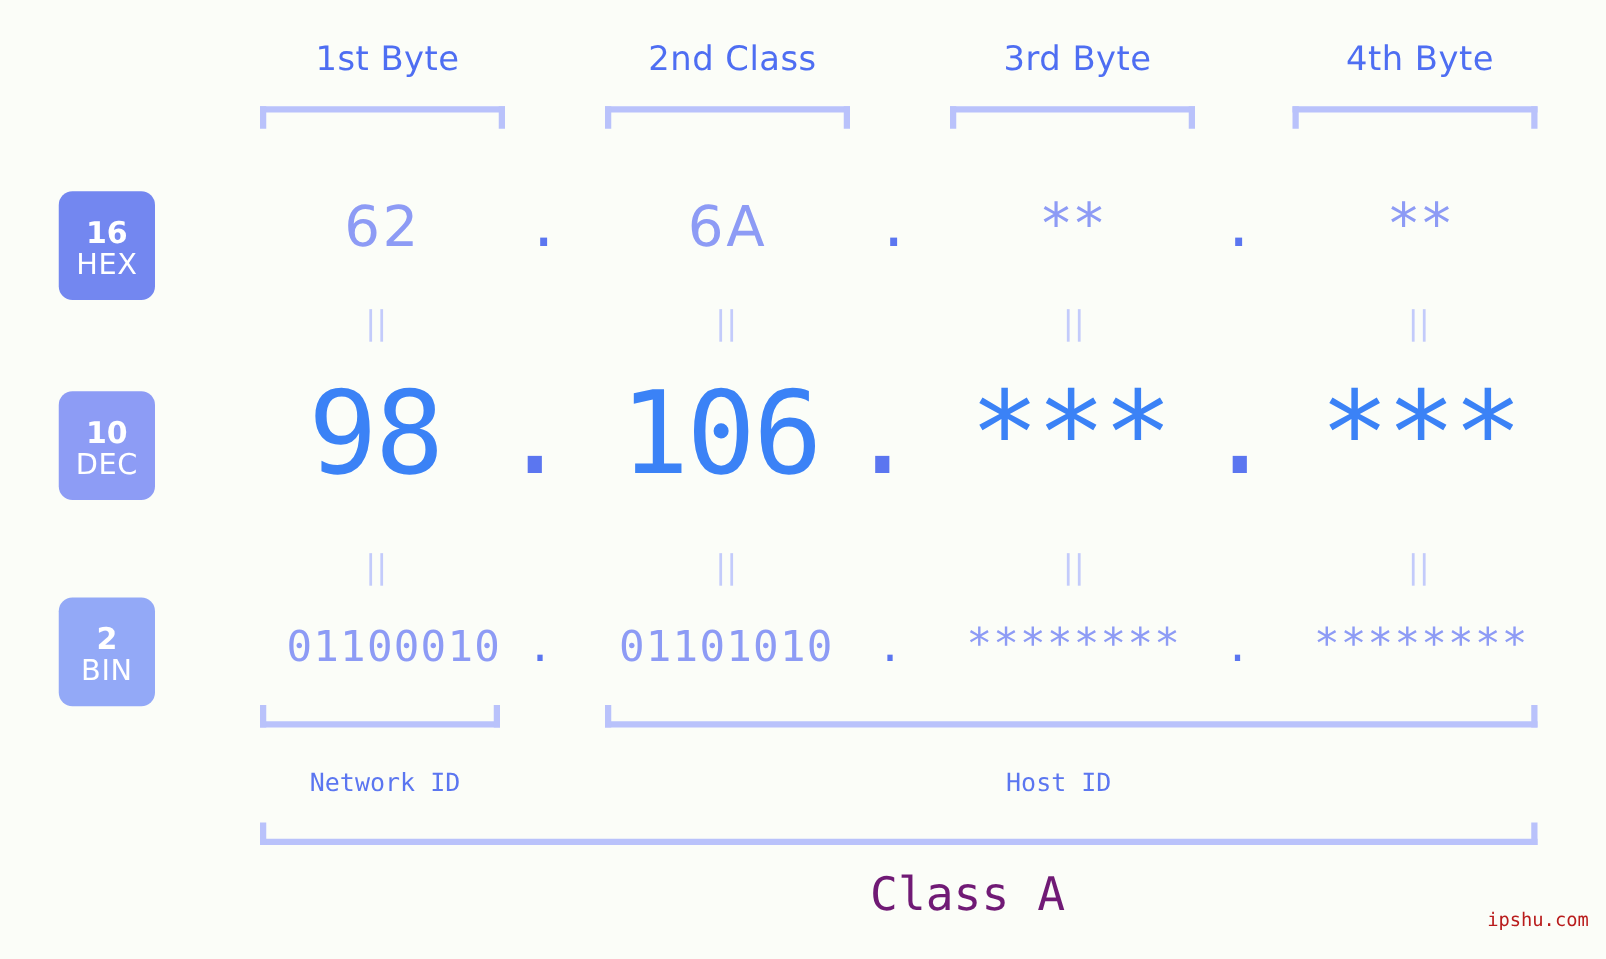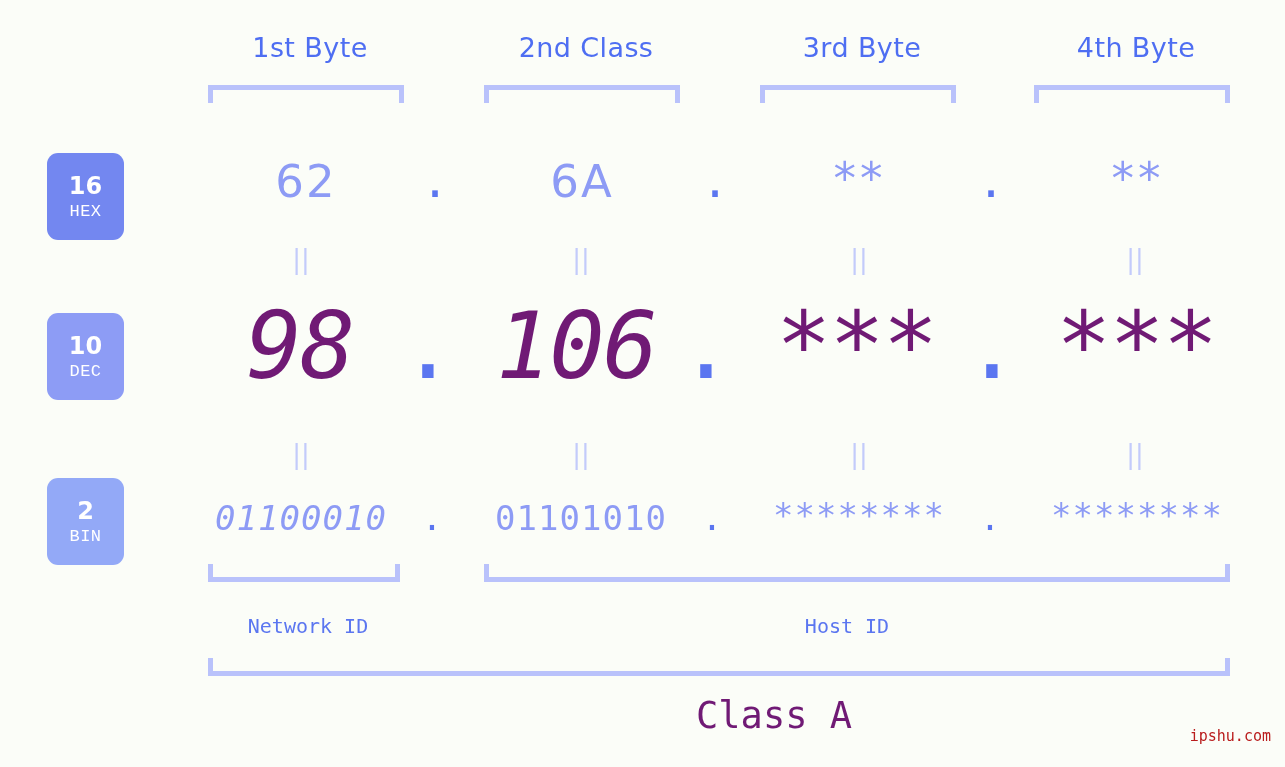--- a/index.html
+++ b/index.html
@@ -62,25 +62,24 @@
     align-items: center;
     justify-content: center;
     font-family: "DejaVu Sans", sans-serif;
   }
   .badge .num {
     font-size: 24px;
     line-height: 30px;
     font-weight: 700;
   }
   .badge .abbr {
-    font-size: 17px;
+    font-size: 23px;
     line-height: 22px;
     font-weight: 400;
     letter-spacing: 0.5px;
-    font-family: Liberation Mono, monospace;
   }
 
   
   .cell {
     position: absolute;
     text-align: center;
     white-space: nowrap;
   }
   .dot {
     position: absolute;
@@ -102,23 +101,22 @@
   .hex-star {
     font-family: "DejaVu Sans", sans-serif;
     font-size: 45px;
     color: #8d9bf5;
     letter-spacing: 4px;
   }
 
   .dec-val {
     font-family: "DejaVu Sans Mono", monospace;
     font-size: 92px;
-    color: #701a75;
+    color: #3b82f6;
     letter-spacing: -2px;
-    font-style: italic;
   }
   .dec-dot {
     font-size: 92px;
     color: #5b76f0;
   }
 
   .bin-val {
     font-family: "DejaVu Sans Mono", monospace;
     font-size: 34px;
     color: #8d9bf5;
@@ -220,21 +218,21 @@
 <div class="dot dec-dot" style="left:676px; top:293px; width:60px;">.</div>
 <div class="cell dec-val" style="left:736px; top:293px; width:240px;">***</div>
 <div class="dot dec-dot" style="left:962px; top:293px; width:60px;">.</div>
 <div class="cell dec-val" style="left:1016px; top:293px; width:240px;">***</div>
 
 <div class="eqsep" style="left:281px; top:441px;">||</div>
 <div class="eqsep" style="left:561px; top:441px;">||</div>
 <div class="eqsep" style="left:839px; top:441px;">||</div>
 <div class="eqsep" style="left:1115px; top:441px;">||</div>
 
-<div class="cell bin-val" style="left:181px; top:498px; width:240px;font-style:italic;">01100010</div>
+<div class="cell bin-val" style="left:195px; top:498px; width:240px;">01100010</div>
 <div class="dot bin-dot" style="left:407px; top:498px; width:50px;">.</div>
 <div class="cell bin-val" style="left:461px; top:498px; width:240px;">01101010</div>
 <div class="dot bin-dot" style="left:687px; top:498px; width:50px;">.</div>
 <div class="cell bin-star" style="left:739px; top:495px; width:240px;">********</div>
 <div class="dot bin-dot" style="left:965px; top:498px; width:50px;">.</div>
 <div class="cell bin-star" style="left:1017px; top:495px; width:240px;">********</div>
 
 <div class="bracket-bottom" style="left:208px; top:564px; width:192px;"></div>
 <div class="bracket-bottom" style="left:484px; top:564px; width:746px;"></div>
 

